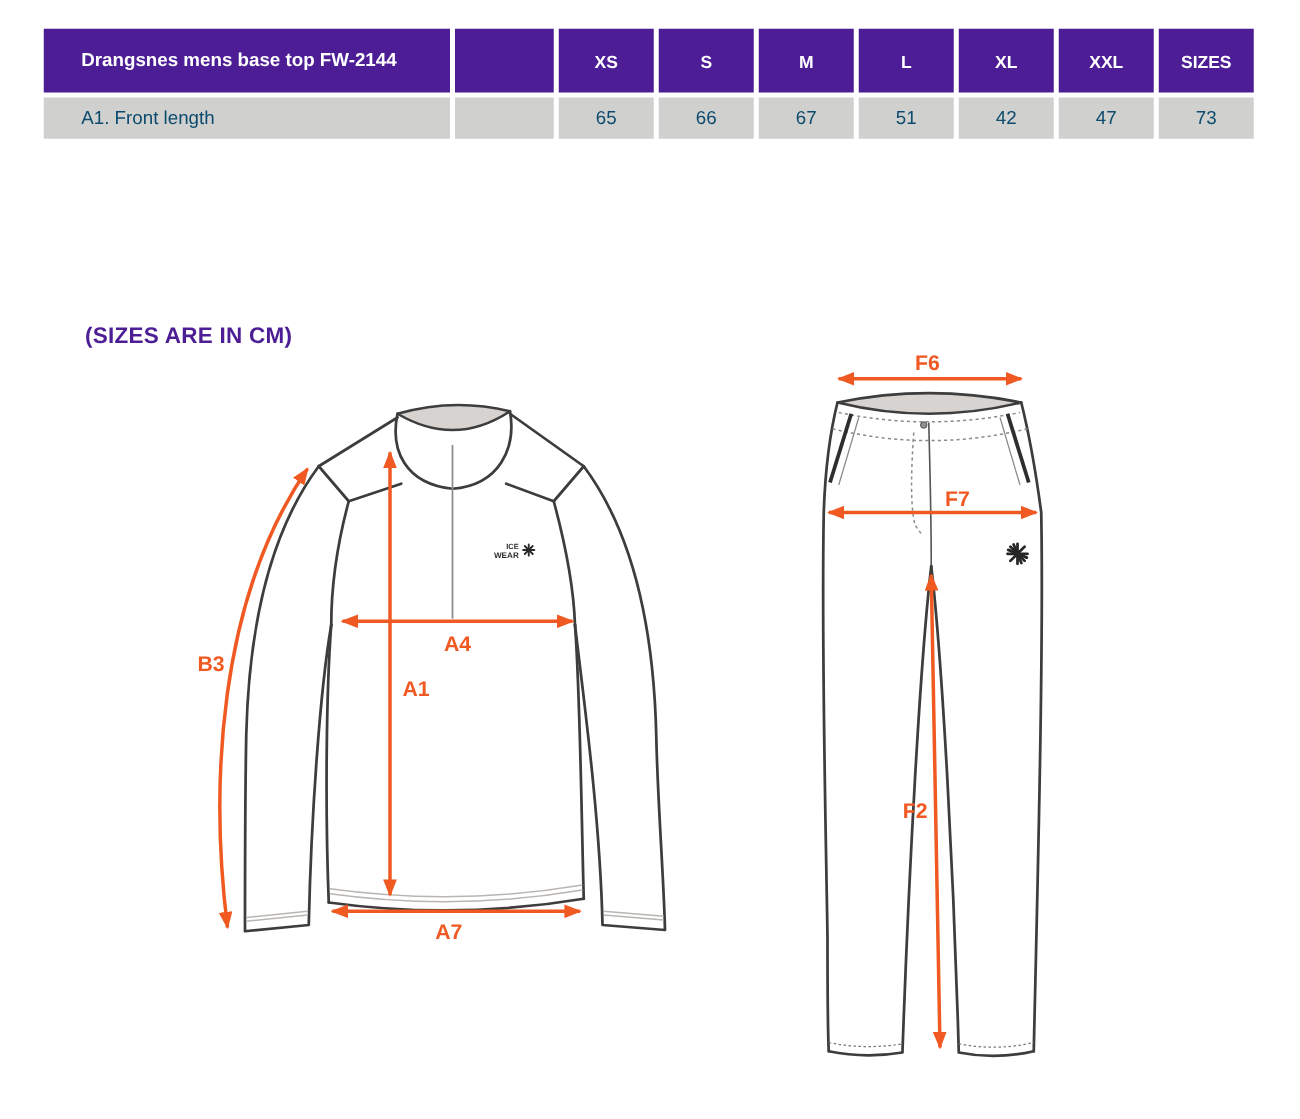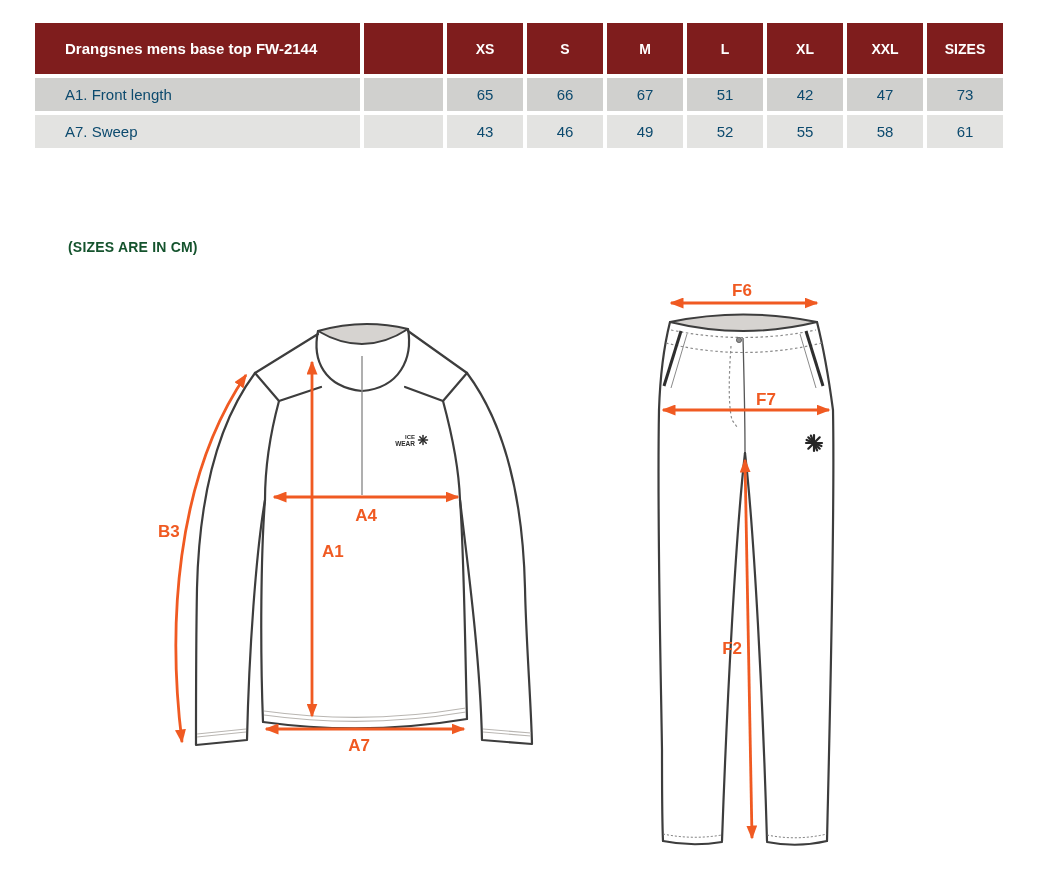--- a/index.html
+++ b/index.html
@@ -4,30 +4,30 @@
 <style>
   html,body{margin:0;padding:0;background:#fff;}
   #page{position:relative;width:1040px;height:895px;background:#fff;overflow:hidden;
         font-family:"Liberation Sans",sans-serif;}
 
   
   table.size-table{position:absolute;left:31px;top:19px;border-collapse:separate;border-spacing:4px;}
   table.size-table col.c-label{width:325px;}
   table.size-table col.c-spacer{width:79px;}
   table.size-table col.c-size{width:76px;}
-  table.size-table th{background:#7f1d1d;color:#fff;font-weight:bold;height:51px;
+  table.size-table th{background:#4c1d95;color:#fff;font-weight:bold;height:51px;
                       font-size:14px;text-align:center;padding:0;}
   table.size-table th.t-title{font-size:15px;text-align:left;padding-left:30px;}
   table.size-table td{height:33px;font-size:15px;color:#0c4a6e;text-align:center;padding:0;}
   table.size-table td.t-label{text-align:left;padding-left:30px;}
   table.size-table tbody tr:nth-child(odd) td{background:#D0D0CE;}
   table.size-table tbody tr:nth-child(even) td{background:#E3E3E1;}
 
-  .units-note{position:absolute;left:68px;top:239px;font-size:14px;font-weight:bold;
-              letter-spacing:.2px;color:#14532d;}
+  .units-note{position:absolute;left:68px;top:258px;font-size:18px;font-weight:bold;
+              letter-spacing:.2px;color:#4c1d95;}
 
   svg text.dim{font-family:"Liberation Sans",sans-serif;font-size:17px;font-weight:bold;fill:#F05A22;}
   svg text.logo{font-family:"Liberation Sans",sans-serif;font-weight:bold;fill:#2b2b2b;}
 
   .shirt-svg{position:absolute;left:150px;top:290px;}
   .pants-svg{position:absolute;left:635px;top:280px;}
 </style>
 </head>
 <body>
 
@@ -62,31 +62,20 @@
       <tr>
         <td class="t-label">A1. Front length</td>
         <td></td>
         <td>65</td>
         <td>66</td>
         <td>67</td>
         <td>51</td>
         <td>42</td>
         <td>47</td>
         <td>73</td>
-      </tr>
-      <tr>
-        <td class="t-label">A7. Sweep</td>
-        <td></td>
-        <td>43</td>
-        <td>46</td>
-        <td>49</td>
-        <td>52</td>
-        <td>55</td>
-        <td>58</td>
-        <td>61</td>
       </tr>
     </tbody>
   </table>
 
   <div class="units-note">(SIZES ARE IN CM)</div>
 
   <svg class="shirt-svg" width="425" height="490" viewBox="0 0 425 490">
     <defs>
       <marker id="ah1" viewBox="0 0 14 11" refX="12.5" refY="5.5" markerWidth="14" markerHeight="11" orient="auto-start-reverse" markerUnits="userSpaceOnUse">
         <path d="M0,0 L14,5.5 L0,11 Z" fill="#F05A22"></path>

